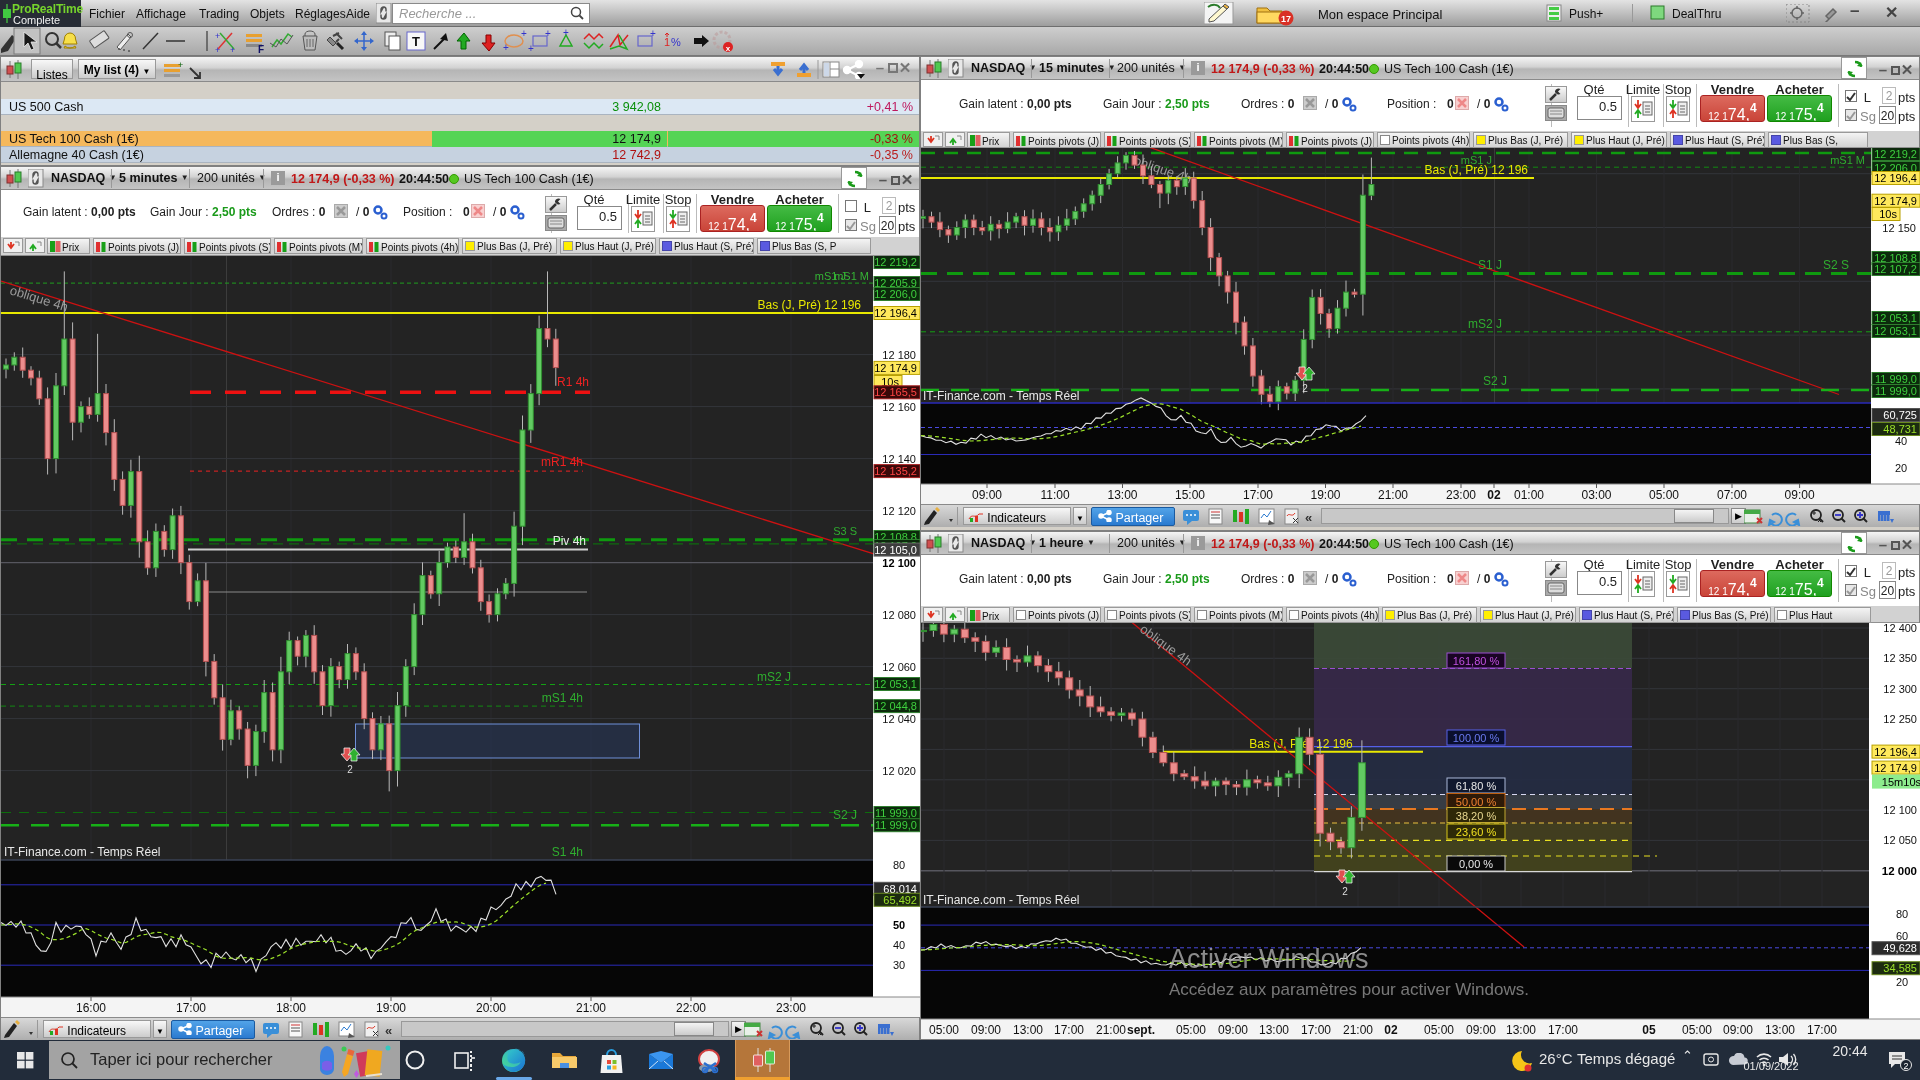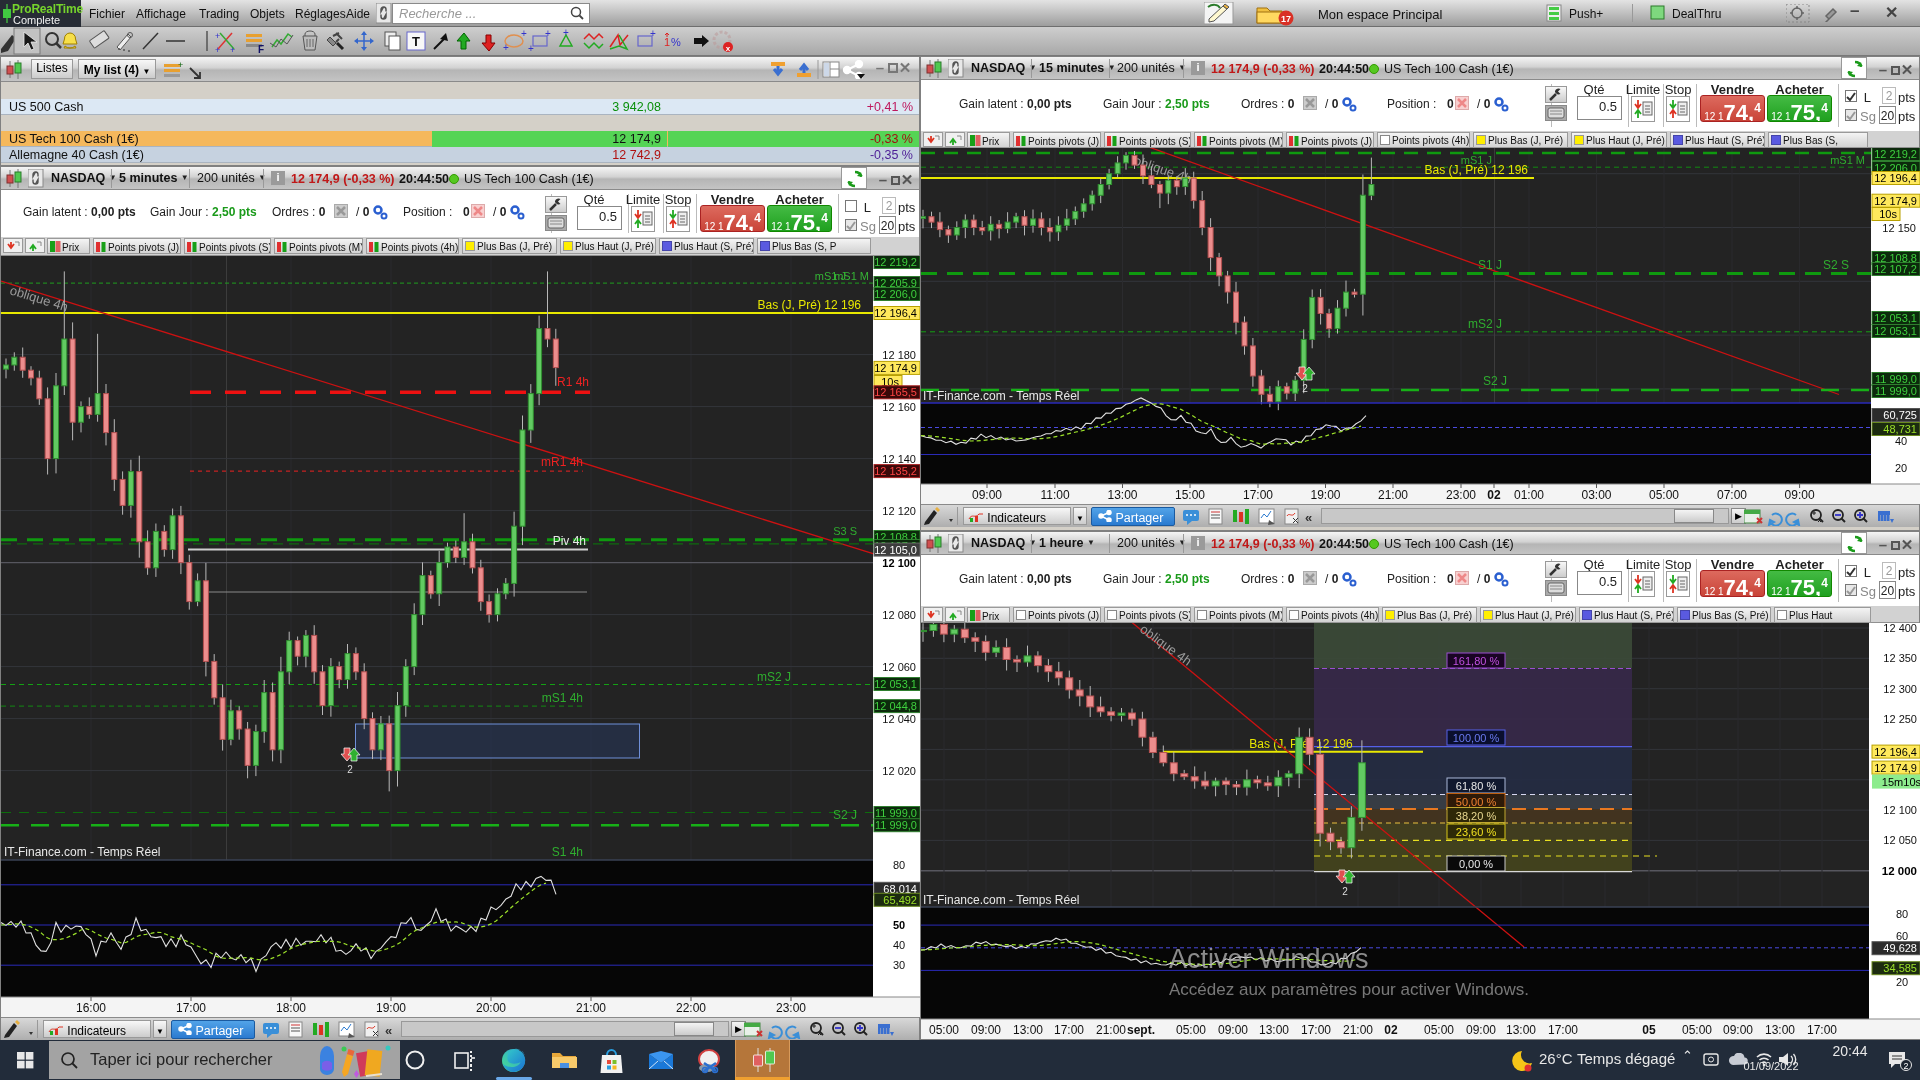--- a/index.html
+++ b/index.html
@@ -22,21 +22,21 @@
 .trow{position:absolute;background:#fff;font-size:12px;color:#222;white-space:nowrap;}
 .irow{position:absolute;background:#d2d2d2;border-bottom:1px solid #909090;}
 .itab{position:absolute;top:1px;height:16px;background:linear-gradient(#f4f4f4,#d2d2d2);border:1px solid #9a9a9a;font-size:10px;color:#111;white-space:nowrap;padding:2px 2px 0 2px;overflow:hidden;}
 .itab .ic{display:inline-block;width:10px;height:10px;vertical-align:-1px;margin-right:2px;border:1px solid #888;}
 .chk{display:inline-block;width:12px;height:12px;background:#fff;border:1px solid #777;vertical-align:-2px;}
 .btoolbar{position:absolute;background:linear-gradient(#d8d8d8,#aeaeae);border-top:1px solid #8a8a8a;}
 .qty{position:absolute;border:1px solid #888;background:#fff;font-size:13px;text-align:right;padding:2px 4px;}
 .sellbtn,.buybtn{position:absolute;border-radius:3px;color:#fff;text-align:center;white-space:nowrap;overflow:hidden;line-height:24px;}
 .sellbtn{background:linear-gradient(#dd6a5e,#c94438);border:1px solid #a22;}
 .buybtn{background:linear-gradient(#44bb44,#1fa01f);border:1px solid #180;}
-.pbig{font-size:22px;font-weight:bold;}
+.pbig{font-size:16px;font-weight:normal;}
 .psml{font-size:10px;}
 .psup{font-size:12px;vertical-align:8px;font-weight:bold;}
 #taskbar{left:0;top:1040px;width:1920px;height:40px;background:#222c3a;}
 .tray{position:absolute;color:#e8e8e8;font-size:15px;}
 </style></head><body>
 <div id="menubar" class="abs">
     <div id="logo" class="abs">
       <svg class="abs" style="left:2px;top:4px" width="10" height="19">
         <line x1="5" y1="0" x2="5" y2="19" stroke="#3faf3f" stroke-width="1.5"></line>
         <rect x="1" y="5" width="8" height="9" fill="#41c941"></rect>
@@ -165,21 +165,21 @@
       <text x="728" y="23.5" font-size="8" fill="#fff" text-anchor="middle" font-weight="bold">x</text>
     </svg></div>
 <div class="win" style="left:0px;top:56px;width:920px;height:110px">
     <div class="wtbar" style="height:25px">
       <svg class="abs" style="left:4px;top:3px" width="20" height="19">
         <line x1="5" y1="1" x2="5" y2="18" stroke="#777"></line>
         <rect x="2" y="6" width="6" height="8" fill="#d05050" stroke="#803030"></rect>
         <line x1="13" y1="0" x2="13" y2="19" stroke="#777"></line>
         <rect x="10" y="3" width="6" height="10" fill="#50c950" stroke="#2a7a2a"></rect>
       </svg>
-      <div class="abs" style="left:30px;top:2px;width:42px;height:20px;background:linear-gradient(#f8f8f8,#ccc);border:1px solid #999;font-size:12px;text-align:center;padding-top:1px">Listes</div>
+      <div class="abs" style="left:30px;top:2px;width:42px;height:20px;background:linear-gradient(#f8f8f8,#ccc);border:1px solid #999;font-size:12px;text-align:center;padding-top:8px">Listes</div>
       <div class="abs" style="left:77px;top:2px;width:78px;height:20px;background:linear-gradient(#f8f8f8,#ccc);border:1px solid #999;font-size:12px;font-weight:bold;text-align:center;padding-top:3px">My list (4) <span style="font-size:8px">▼</span></div>
       <svg class="abs" style="left:163px;top:3px" width="40" height="19">
         <rect x="0" y="4" width="16" height="3" fill="#e8a030"></rect>
         <rect x="0" y="9" width="16" height="3" fill="#e8a030"></rect>
         <rect x="0" y="14" width="16" height="3" fill="#999"></rect>
         <text x="14" y="8" font-size="9" fill="#161">+</text>
         <path d="M26 8 L36 18 M36 12 l0 6 l-6 0" stroke="#333" stroke-width="1.8" fill="none"></path>
       </svg>
       <svg class="abs" style="left:770px;top:3px" width="120" height="19">
         <rect x="0" y="2" width="14" height="4" fill="#f0a030"></rect>
@@ -219,21 +219,21 @@
       <div class="abs" style="left:667px;top:0;width:251px;height:16px;background:#55d455;">
         <div class="abs" style="right:6px;top:1px;color:#a01010">-0,33 %</div>
       </div>
     </div>
     <div class="abs" style="left:0;top:90px;width:918px;height:16px;background:#c6d2e0;font-size:12.5px;border-bottom:1px solid #aab4c0">
       <div class="abs" style="left:8px;top:1px;color:#111">Allemagne 40 Cash (1€)</div>
       <div class="abs" style="left:431px;top:0;width:235px;height:16px;">
         <div class="abs" style="right:6px;top:1px;color:#b01010">12 742,9</div>
       </div>
       <div class="abs" style="left:667px;top:0;width:251px;height:16px;">
-        <div class="abs" style="right:6px;top:1px;color:#4c1d95">-0,35 %</div>
+        <div class="abs" style="right:6px;top:1px;color:#b91c1c">-0,35 %</div>
       </div>
     </div>
   </div>
 <div class="win" style="left:0px;top:166px;width:920px;height:874px">
     <div class="wtbar" style="height:23px">
       <svg class="abs" style="left:4px;top:2px" width="20" height="19">
         <line x1="5" y1="1" x2="5" y2="18" stroke="#777"></line>
         <rect x="2" y="6" width="6" height="8" fill="#d05050" stroke="#803030"></rect>
         <line x1="13" y1="0" x2="13" y2="19" stroke="#777"></line>
         <rect x="10" y="3" width="6" height="10" fill="#50c950" stroke="#2a7a2a"></rect>

